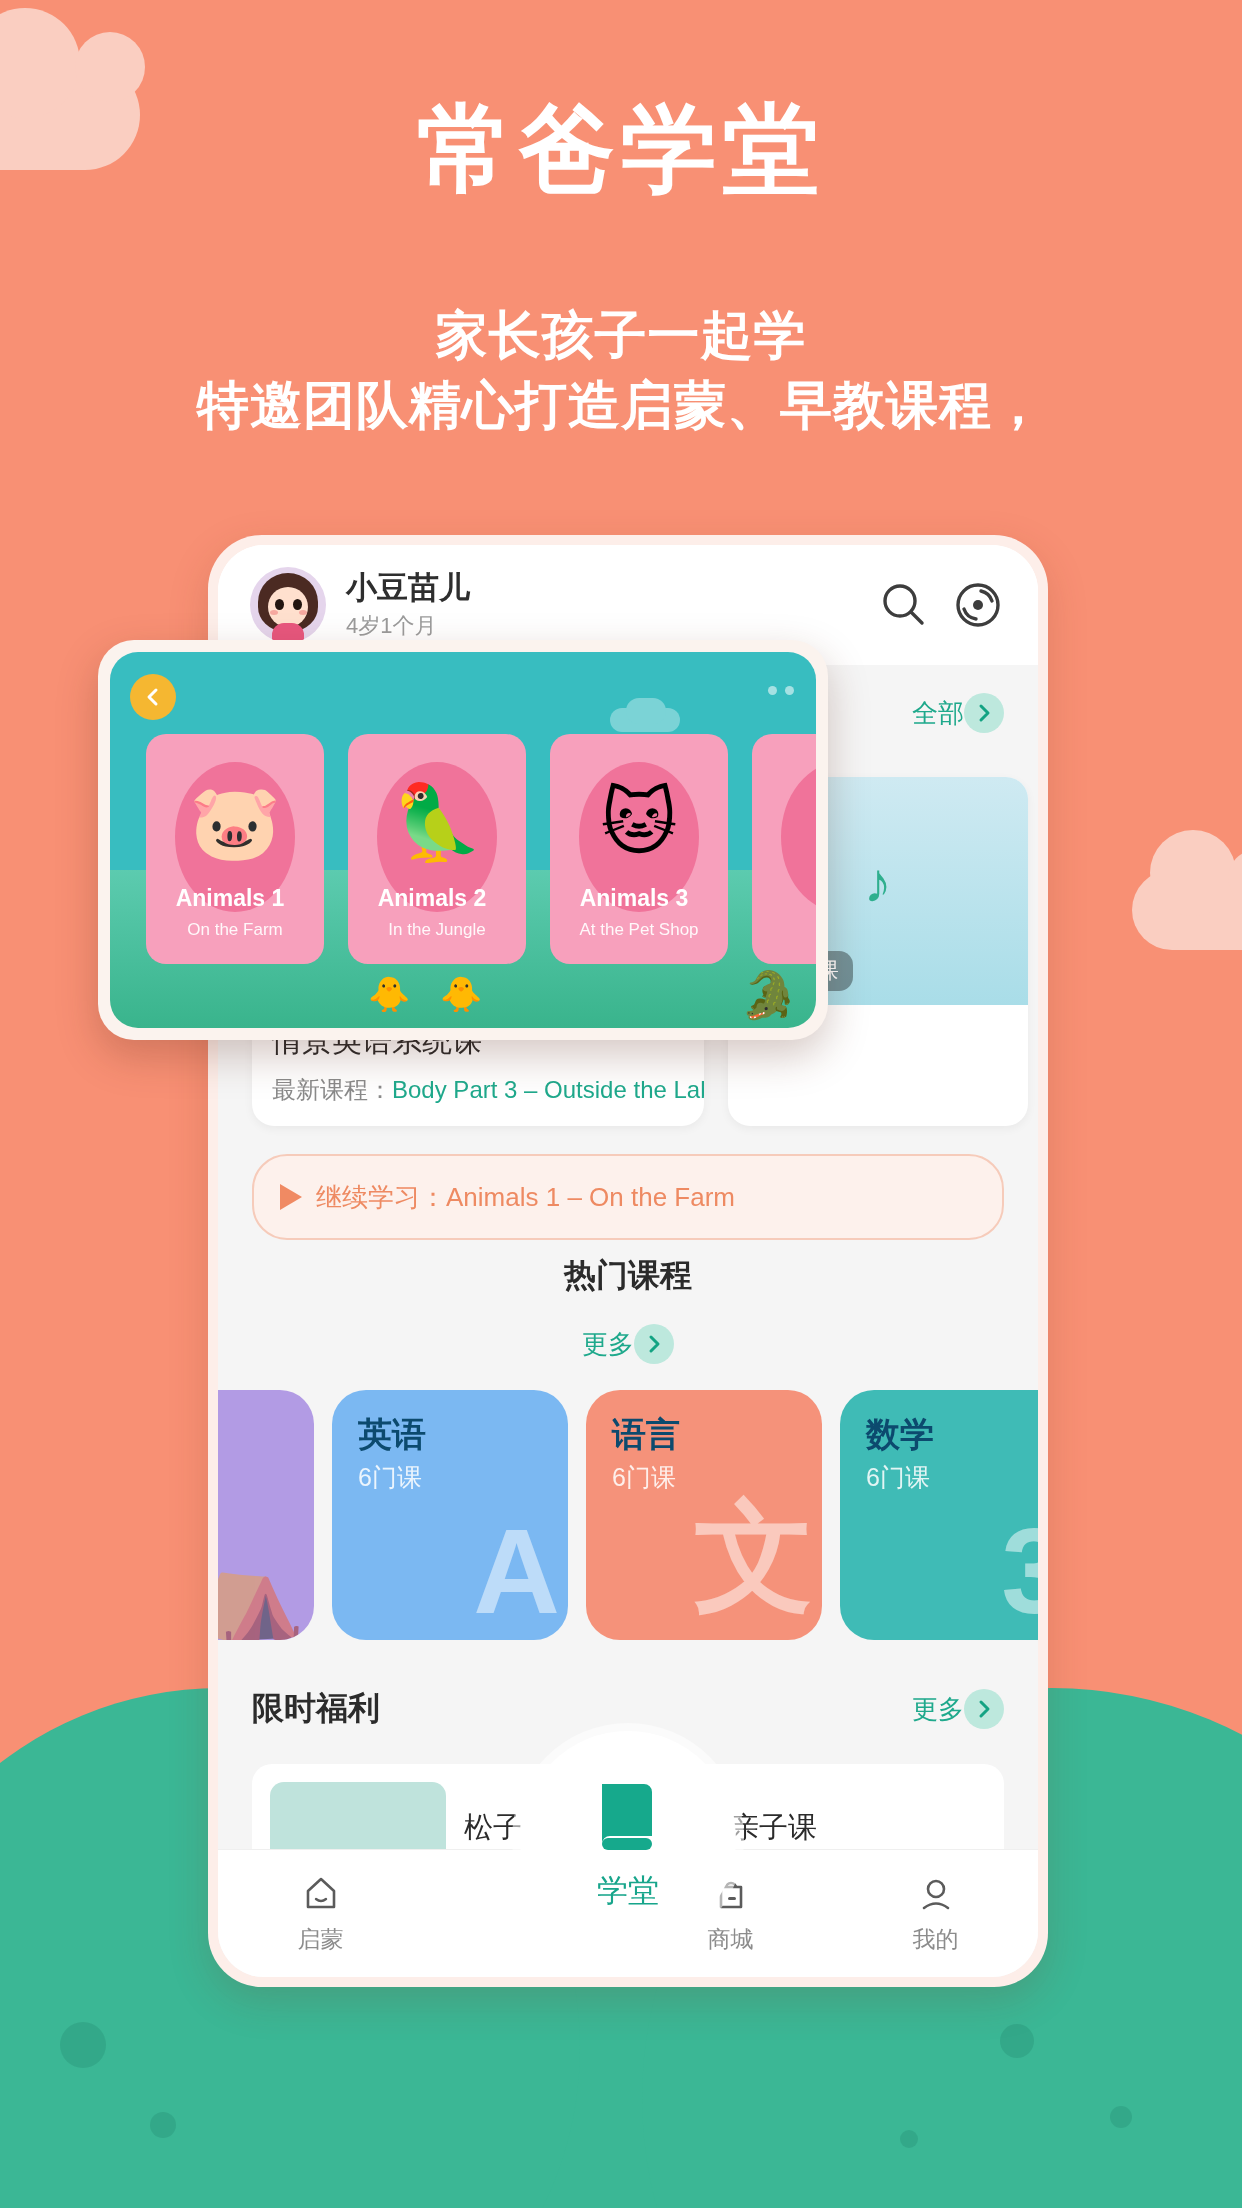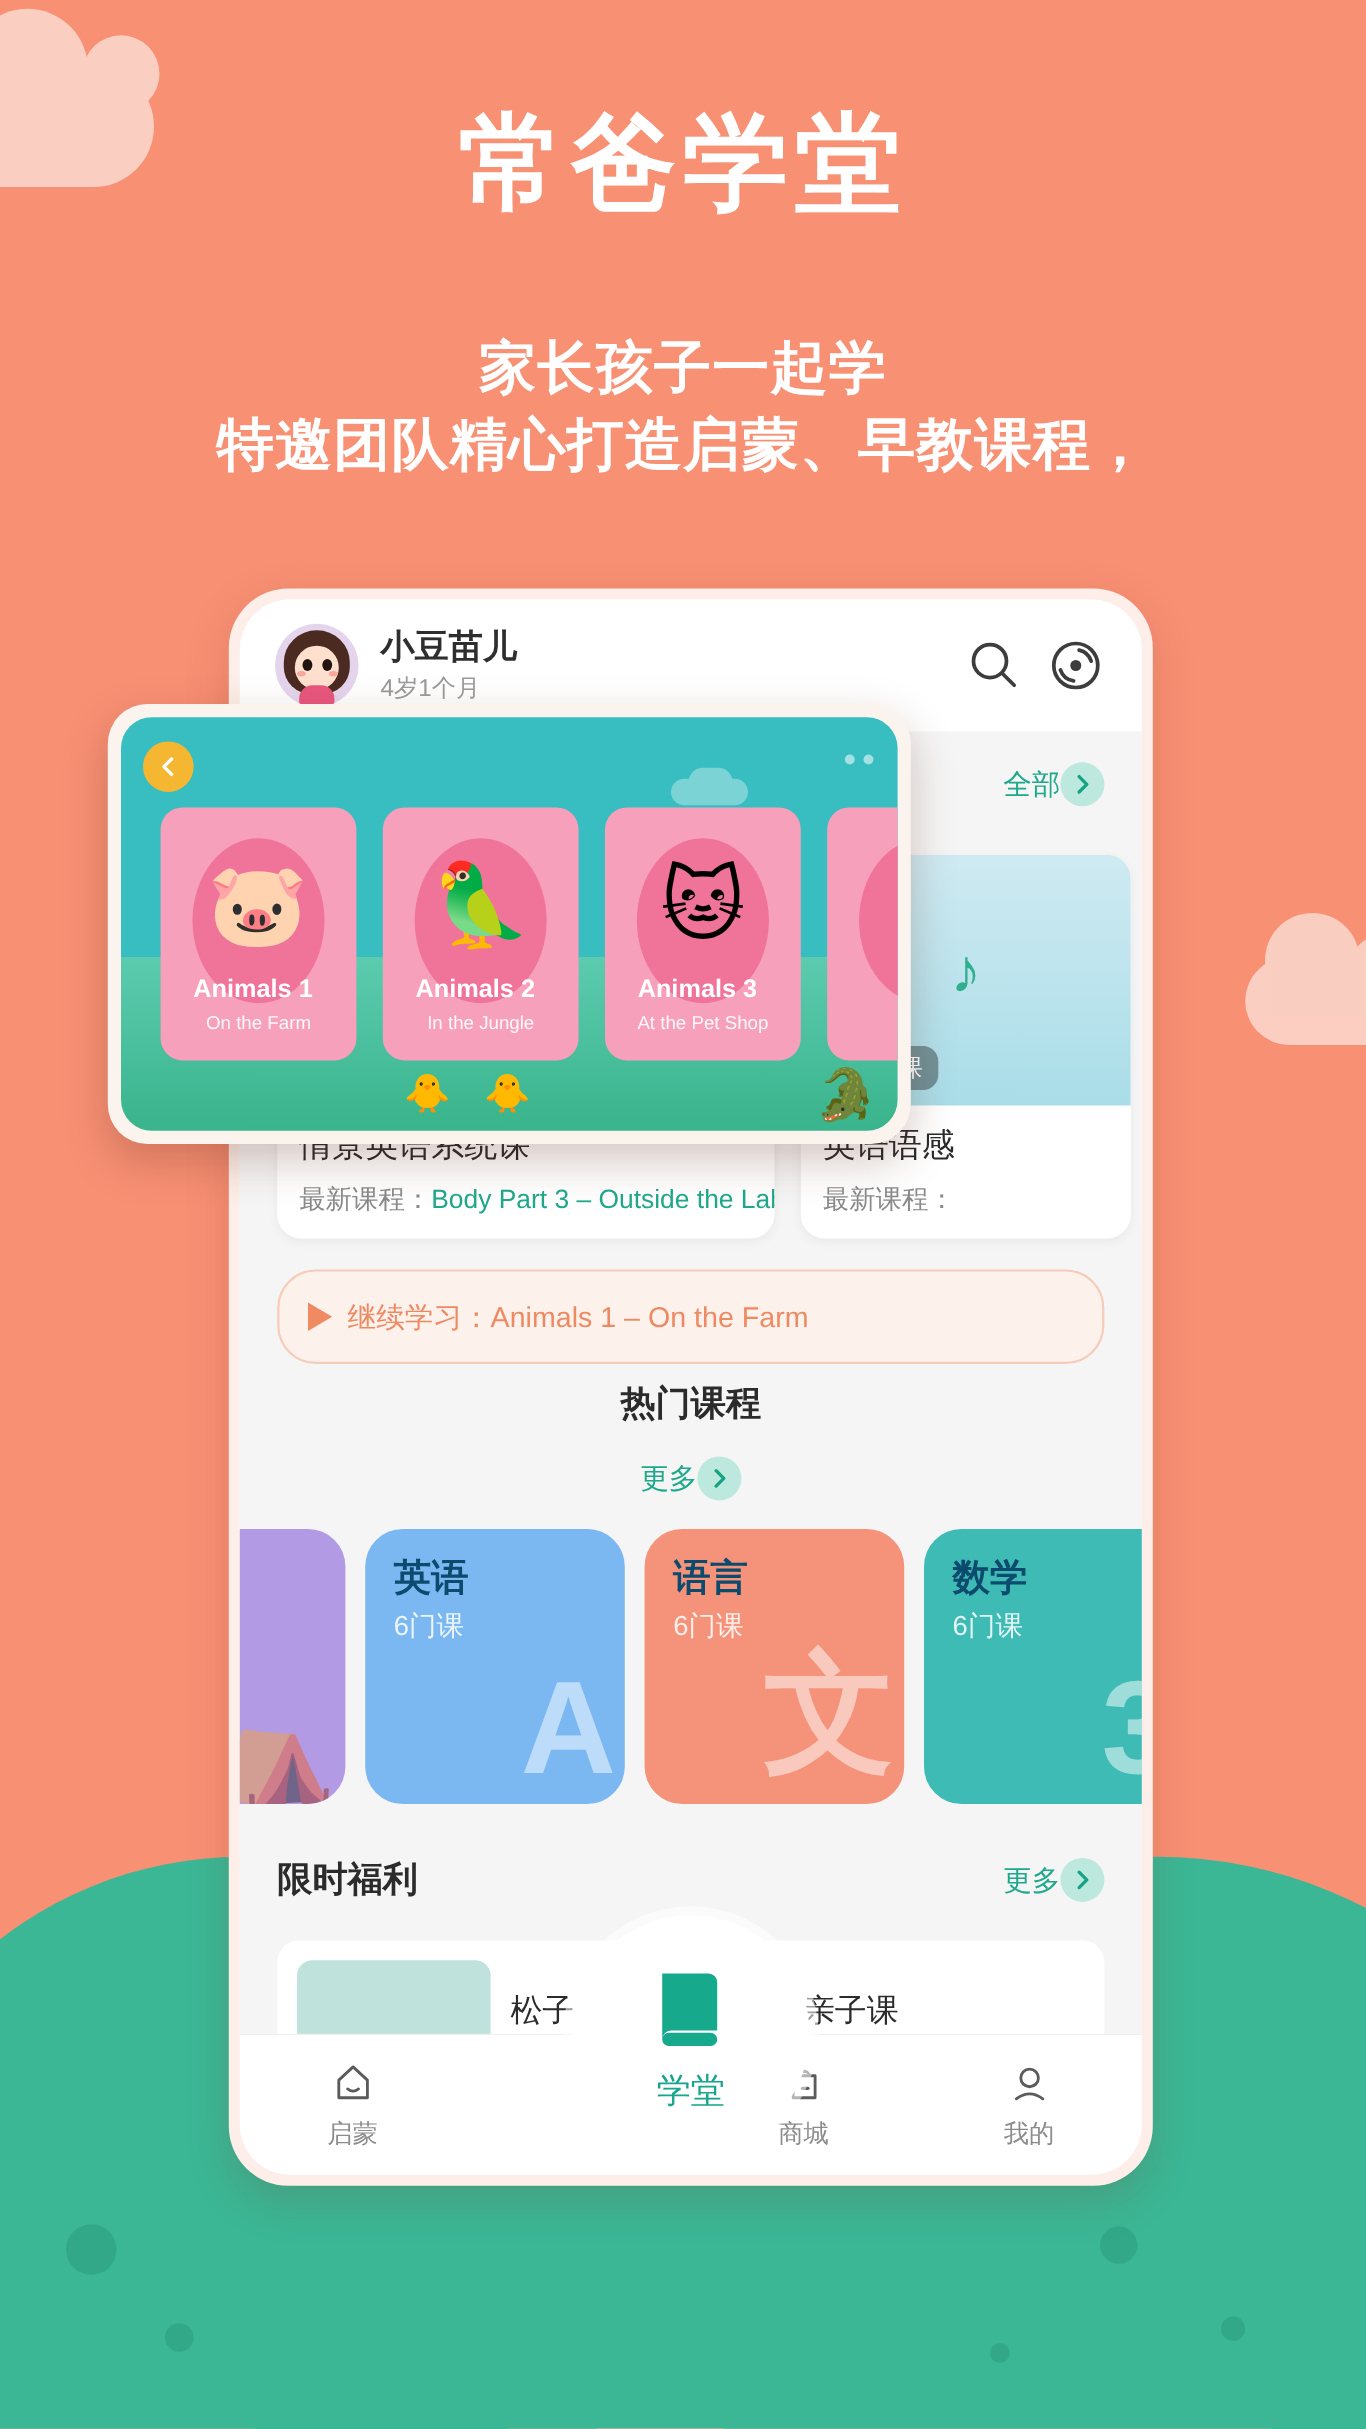--- a/index.html
+++ b/index.html
@@ -149,21 +149,21 @@
   
   .tabbar {
     position: absolute; bottom: 0; left: 0; width: 820px; height: 128px;
     background: #FFFFFF; display: flex; border-top: 1px solid #EFEFEF;
   }
   .tab { flex: 1; display: flex; flex-direction: column; align-items: center; justify-content: center; gap: 8px; }
   .tab span { font-size: 23px; color: #8C8C8C; }
 
   .center-tab {
     position: absolute; left: 50%; transform: translateX(-50%);
-    bottom: 30px; width: 216px; height: 216px; border-radius: 50%;
+    bottom: 40px; width: 216px; height: 216px; border-radius: 50%;
     background: #FFFFFF; display: flex; flex-direction: column;
     align-items: center; justify-content: center; gap: 0;
     box-shadow: 0 0 0 8px rgba(255,255,255,.55);
   }
   .center-tab span { font-size: 31px; color: #17A58B; }
 
   
   .overlay {
     position: absolute; left: 98px; top: 640px; width: 730px; height: 400px;
     background: #FBF3EE; border-radius: 36px; padding: 12px;
@@ -279,26 +279,20 @@
               <div class="ctitle">情景英语系统课</div>
               <div class="csub">
                 <span>最新课程：</span><b>Body Part 3 – Outside the Lab</b>
               </div>
             </div>
           </div>
           <div class="ccard second">
             <div class="cthumb teal">
               <div style="position:absolute;left:50%;top:46%;transform:translate(-50%,-50%);font-size:56px;color:#2FAF8E;">♪</div>
               <div class="badge">共240课</div>
-            </div>
-            <div class="cbody">
-              <div class="ctitle">英语语感</div>
-              <div class="csub">
-                <span>最新课程：</span>
-              </div>
             </div>
           </div>
         </div>
 
         <div class="continue">
           <div class="play-tri"></div>
           <span>继续学习：Animals 1 – On the Farm</span>
         </div>
 
         <div class="sec-row" style="height:110px;margin-top:14px;flex-direction:column;">

